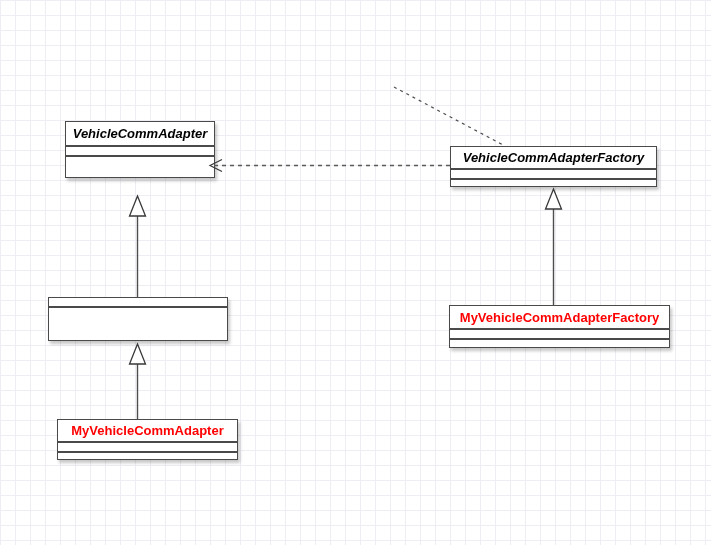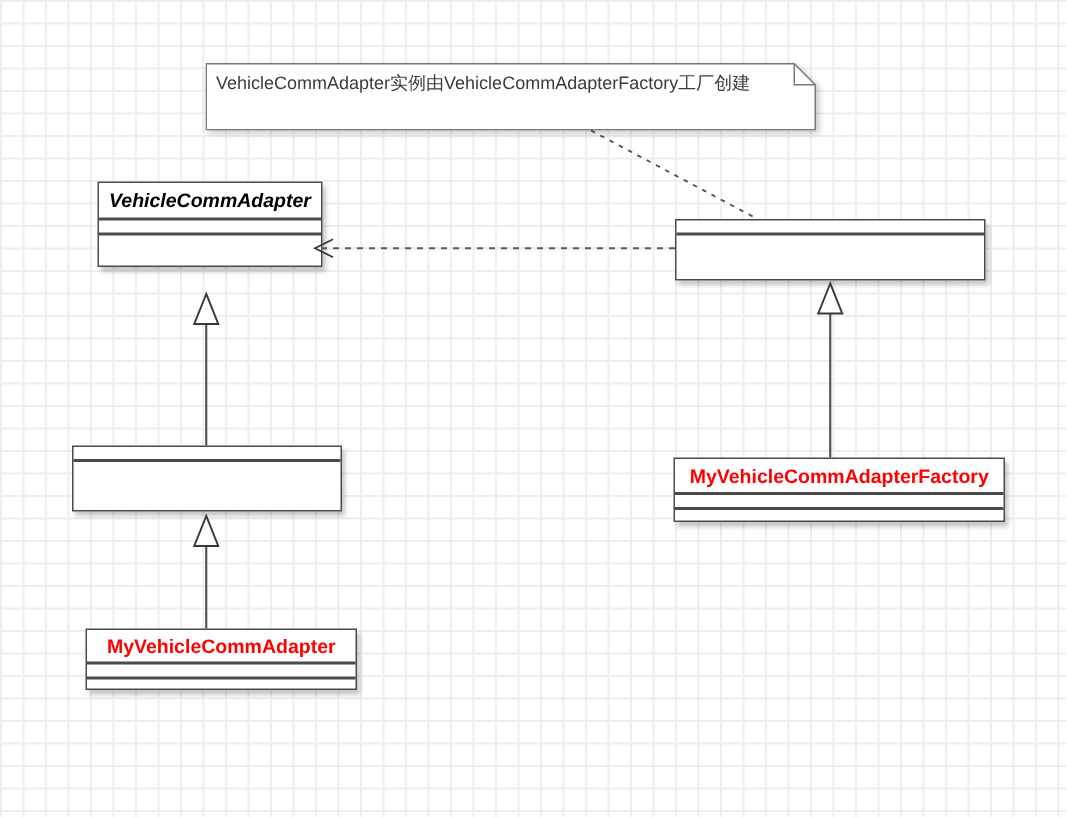--- a/index.html
+++ b/index.html
@@ -48,35 +48,29 @@
     white-space:nowrap;
   }
   
   .connectors{position:absolute;left:0;top:0;pointer-events:none;}
 </style>
 </head>
 <body>
 
 <div class="canvas">
 
-  <div class="note-wrap">
-    <svg width="407" height="45">
-      <path d="M0.5,0.5 L392.5,0.5 L406.5,14.5 L406.5,44.5 L0.5,44.5 Z" fill="#ffffff" stroke="#7a7a7a" stroke-width="1"></path>
-      <path d="M392.5,0.5 L392.5,14.5 L406.5,14.5" fill="none" stroke="#7a7a7a" stroke-width="1"></path>
-    </svg>
-    <div class="note-text">VehicleCommAdapter实例由VehicleCommAdapterFactory工厂创建</div>
-  </div>
 
   <div class="uml-class abstract" style="left:65px;top:121px;width:150px;height:57px">
     <div class="uml-title" style="height:23px">VehicleCommAdapter</div>
     <div class="uml-attrs"></div>
     <div class="uml-methods"></div>
   </div>
 
   <div class="uml-class abstract" style="left:450px;top:146px;width:207px;height:41px">
+    <div class="uml-title" style="height:21px">VehicleCommAdapterFactory</div>
     <div class="uml-attrs"></div>
     <div class="uml-methods"></div>
   </div>
 
   <div class="uml-class abstract" style="left:48px;top:297px;width:180px;height:44px">
     <div class="uml-attrs"></div>
     <div class="uml-methods"></div>
   </div>
 
   <div class="uml-class red-title" style="left:57px;top:419px;width:181px;height:41px">

